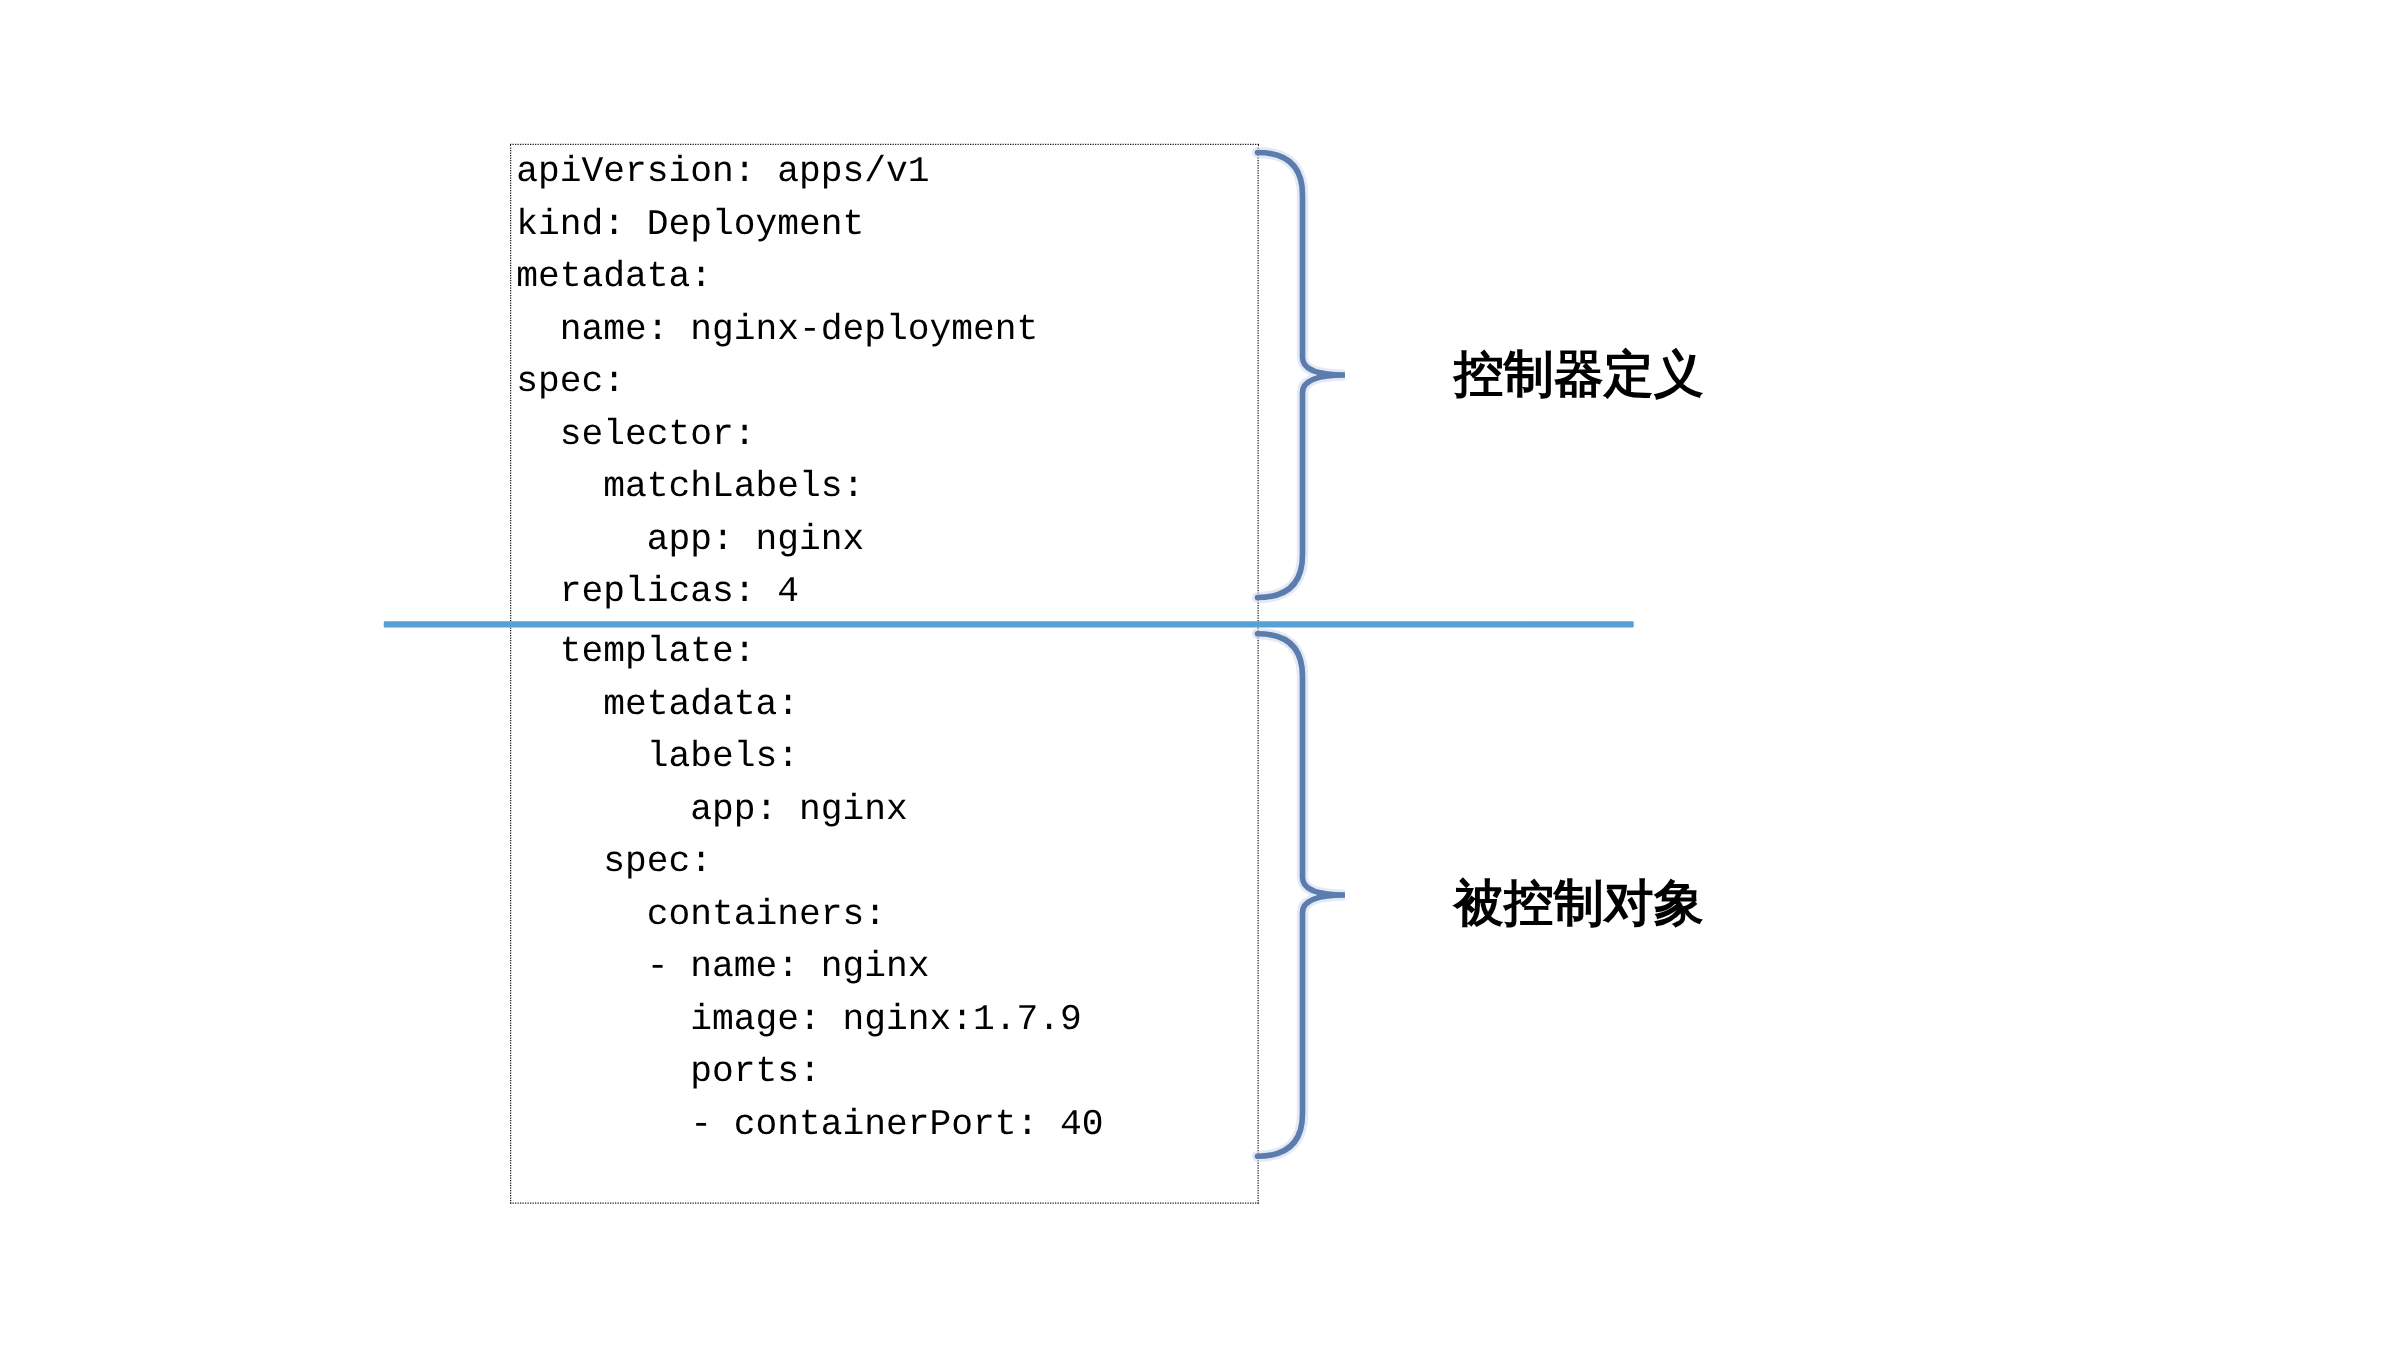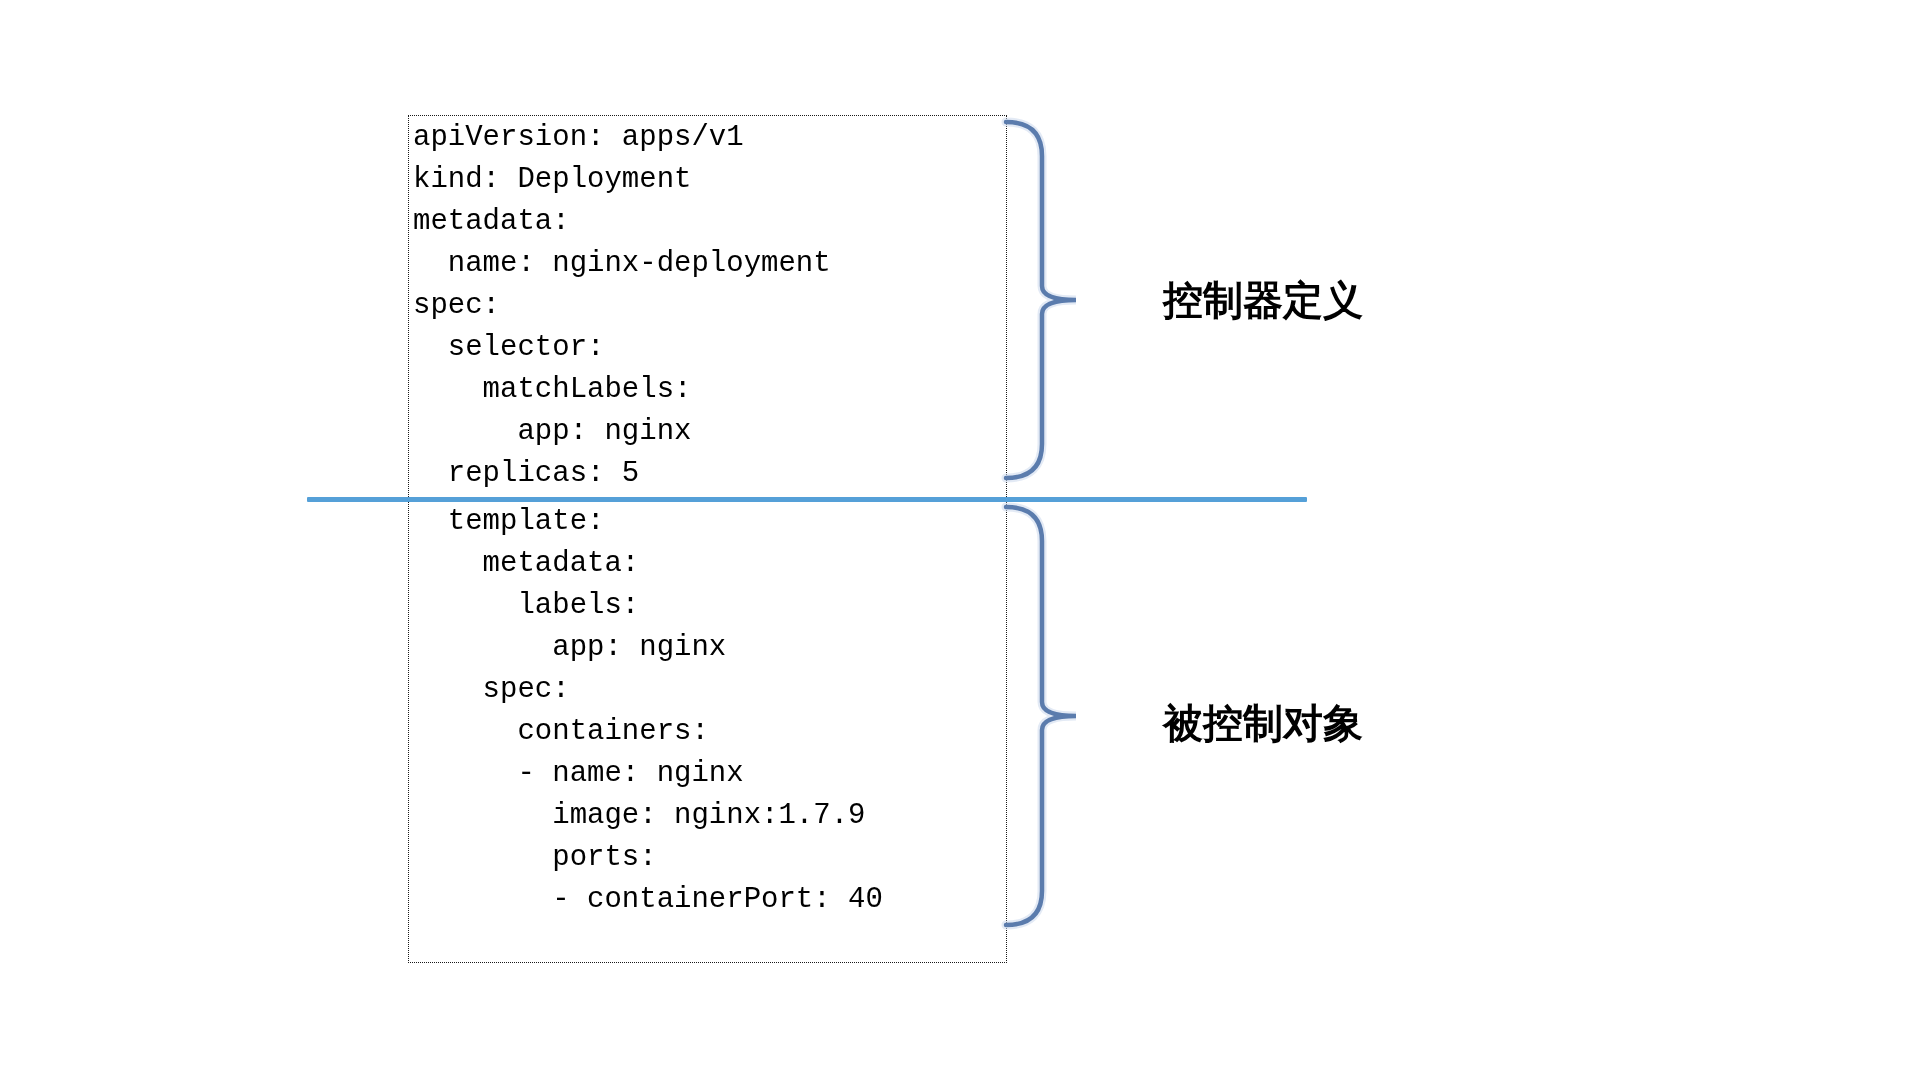--- a/index.html
+++ b/index.html
@@ -75,21 +75,21 @@
   </div>
 
   <pre class="yaml-code code-top">apiVersion: apps/v1
 kind: Deployment
 metadata:
   name: nginx-deployment
 spec:
   selector:
     matchLabels:
       app: nginx
-  replicas: 5</pre>
+  replicas: 4</pre>
 
   <pre class="yaml-code code-bottom">  template:
     metadata:
       labels:
         app: nginx
     spec:
       containers:
       - name: nginx
         image: nginx:1.7.9
         ports:

